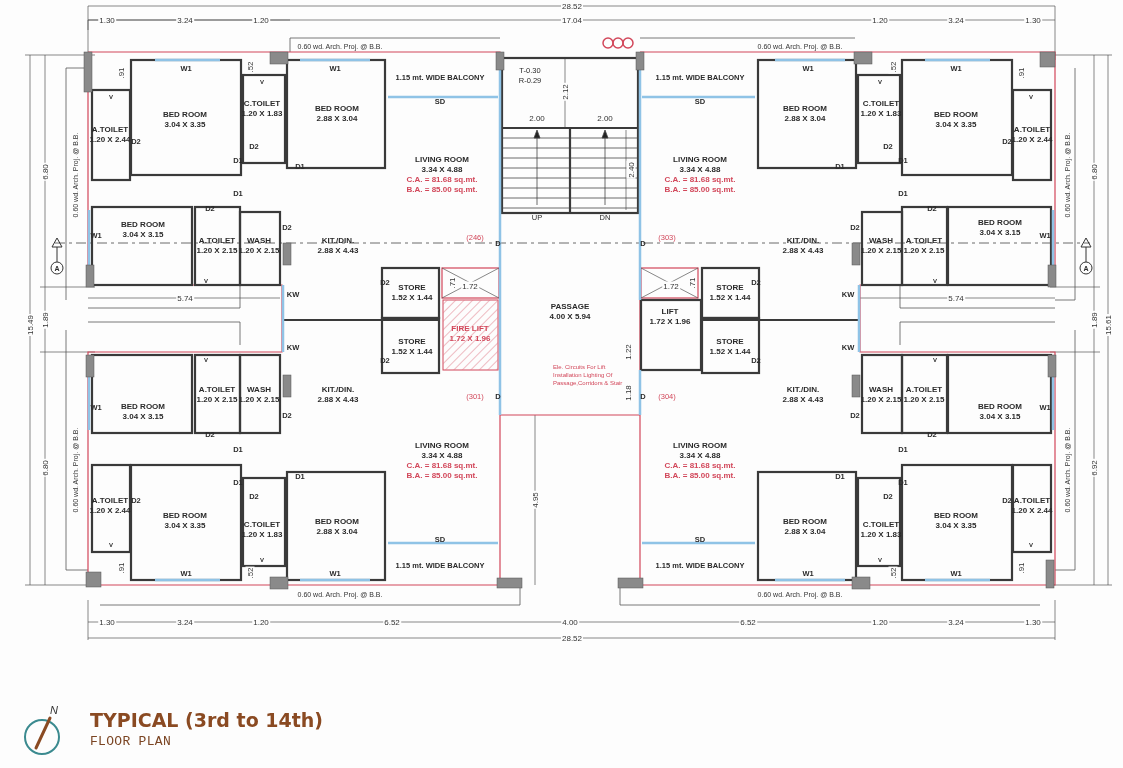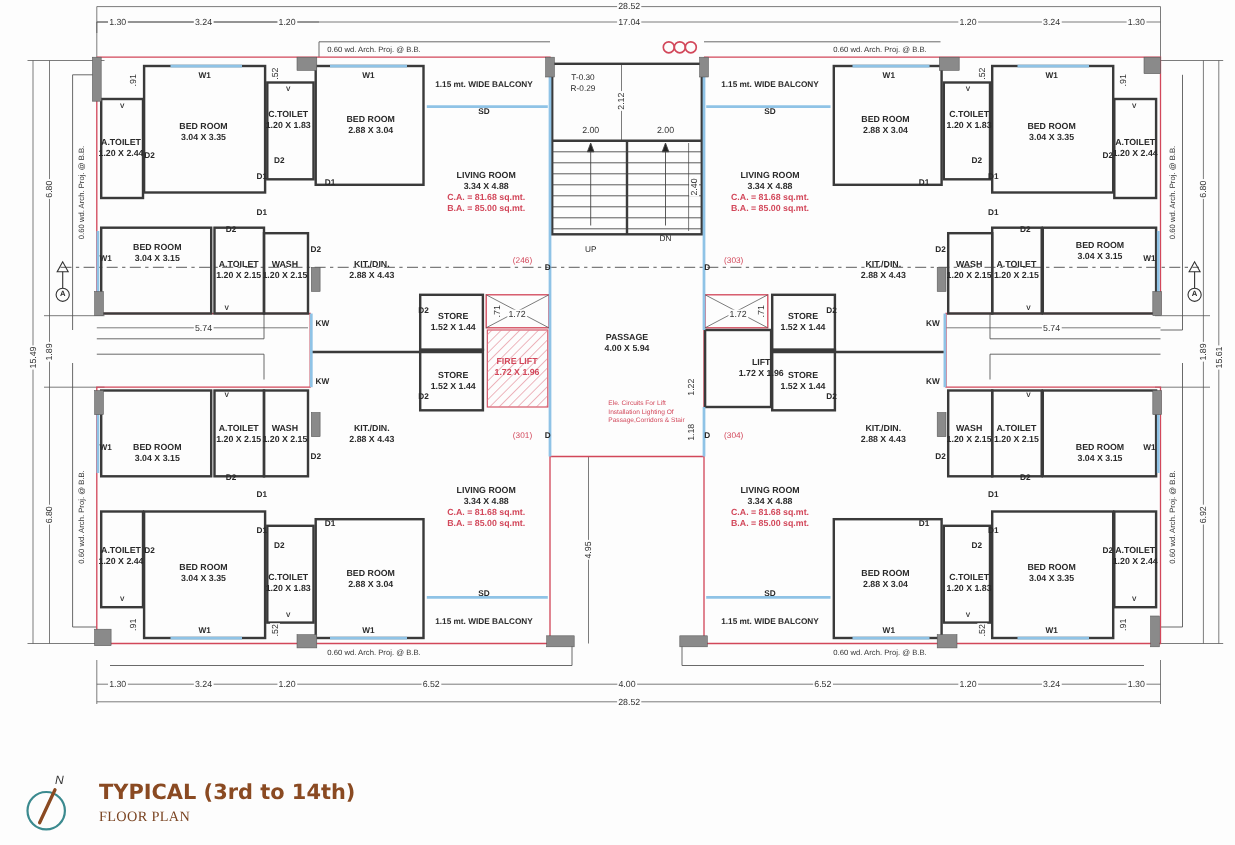--- a/index.html
+++ b/index.html
@@ -10,21 +10,21 @@
   .lbl .d{display:block;font-weight:bold;}
   .red{color:#d2475a;}
   .dim{position:absolute;font-size:8px;color:#333;transform:translate(-50%,-50%);white-space:nowrap;background:#fdfdfd;padding:0 1px;}
   .vdim{position:absolute;font-size:8px;color:#333;transform:translate(-50%,-50%) rotate(-90deg);white-space:nowrap;background:#fdfdfd;padding:0 1px;}
   .proj{position:absolute;font-size:7px;color:#333;transform:translate(-50%,-50%);white-space:nowrap;}
   .vproj{position:absolute;font-size:7px;color:#333;transform:translate(-50%,-50%) rotate(-90deg);white-space:nowrap;}
   .small{position:absolute;font-size:7.5px;color:#2a2a2a;transform:translate(-50%,-50%);white-space:nowrap;font-weight:bold;}
   .tiny{position:absolute;font-size:6px;color:#d2475a;line-height:8px;white-space:nowrap;}
   #title-block{position:absolute;left:22px;top:700px;}
   #title-main{position:absolute;left:90px;top:709px;font-family:"DejaVu Sans",sans-serif;font-weight:bold;font-size:19px;color:#8a4a22;white-space:nowrap;}
-  #title-sub{position:absolute;left:90px;top:734px;font-family:Liberation Serif, serif;font-size:13px;color:#7a4422;white-space:nowrap;letter-spacing:.3px;}
+  #title-sub{position:absolute;left:90px;top:734px;font-family:Liberation Mono, monospace;font-size:13px;color:#7a4422;white-space:nowrap;letter-spacing:.3px;}
 </style>
 </head>
 <body>
 
 <svg id="plan" viewBox="0 0 1123 660" xmlns="http://www.w3.org/2000/svg">
   <g stroke="#555" stroke-width="0.7" fill="none">
     <line x1="88" y1="6" x2="1055" y2="6"></line>
     <line x1="88" y1="20" x2="1055" y2="20"></line>
     <line x1="88" y1="20" x2="88" y2="30"></line>
     <line x1="88" y1="20" x2="290" y2="20"></line>
@@ -258,32 +258,32 @@
 <span class="proj" style="left:800px;top:594px;">0.60 wd. Arch. Proj. @ B.B.</span>
 <span class="vproj" style="left:75px;top:175px;">0.60 wd. Arch. Proj. @ B.B.</span>
 <span class="vproj" style="left:75px;top:470px;">0.60 wd. Arch. Proj. @ B.B.</span>
 <span class="vproj" style="left:1067px;top:175px;">0.60 wd. Arch. Proj. @ B.B.</span>
 <span class="vproj" style="left:1067px;top:470px;">0.60 wd. Arch. Proj. @ B.B.</span>
 
 <span class="lbl" style="left:530px;top:76px;font-weight:normal;font-size:7.5px;">
     <span class="n">T-0.30</span>
     <span class="n">R-0.29</span>
   </span>
-<span class="small" style="left:537px;top:227px;font-weight:normal;">UP</span>
+<span class="small" style="left:537px;top:217px;font-weight:normal;">UP</span>
 <span class="small" style="left:605px;top:217px;font-weight:normal;">DN</span>
 
 <span class="lbl" style="left:570px;top:312px;">
     <span class="n">PASSAGE</span>
     <span class="d">4.00 X 5.94</span>
   </span>
 <span class="lbl red" style="left:470px;top:334px;color:#d2475a;">
     <span class="n">FIRE LIFT</span>
     <span class="d">1.72 X 1.96</span>
   </span>
-<span class="lbl" style="left:670px;top:335px;margin-left:22px;">
+<span class="lbl" style="left:670px;top:317px;">
     <span class="n">LIFT</span>
     <span class="d">1.72 X 1.96</span>
   </span>
 <span class="tiny" style="left:553px;top:363px;">
     <span style="display:block">Ele. Circuits For Lift</span>
     <span style="display:block">Installation Lighting Of</span>
     <span style="display:block">Passage,Corridors &amp; Stair</span>
   </span>
 
 <span class="small red" style="left:475px;top:237px;color:#d2475a;font-weight:normal;">(246)</span>

